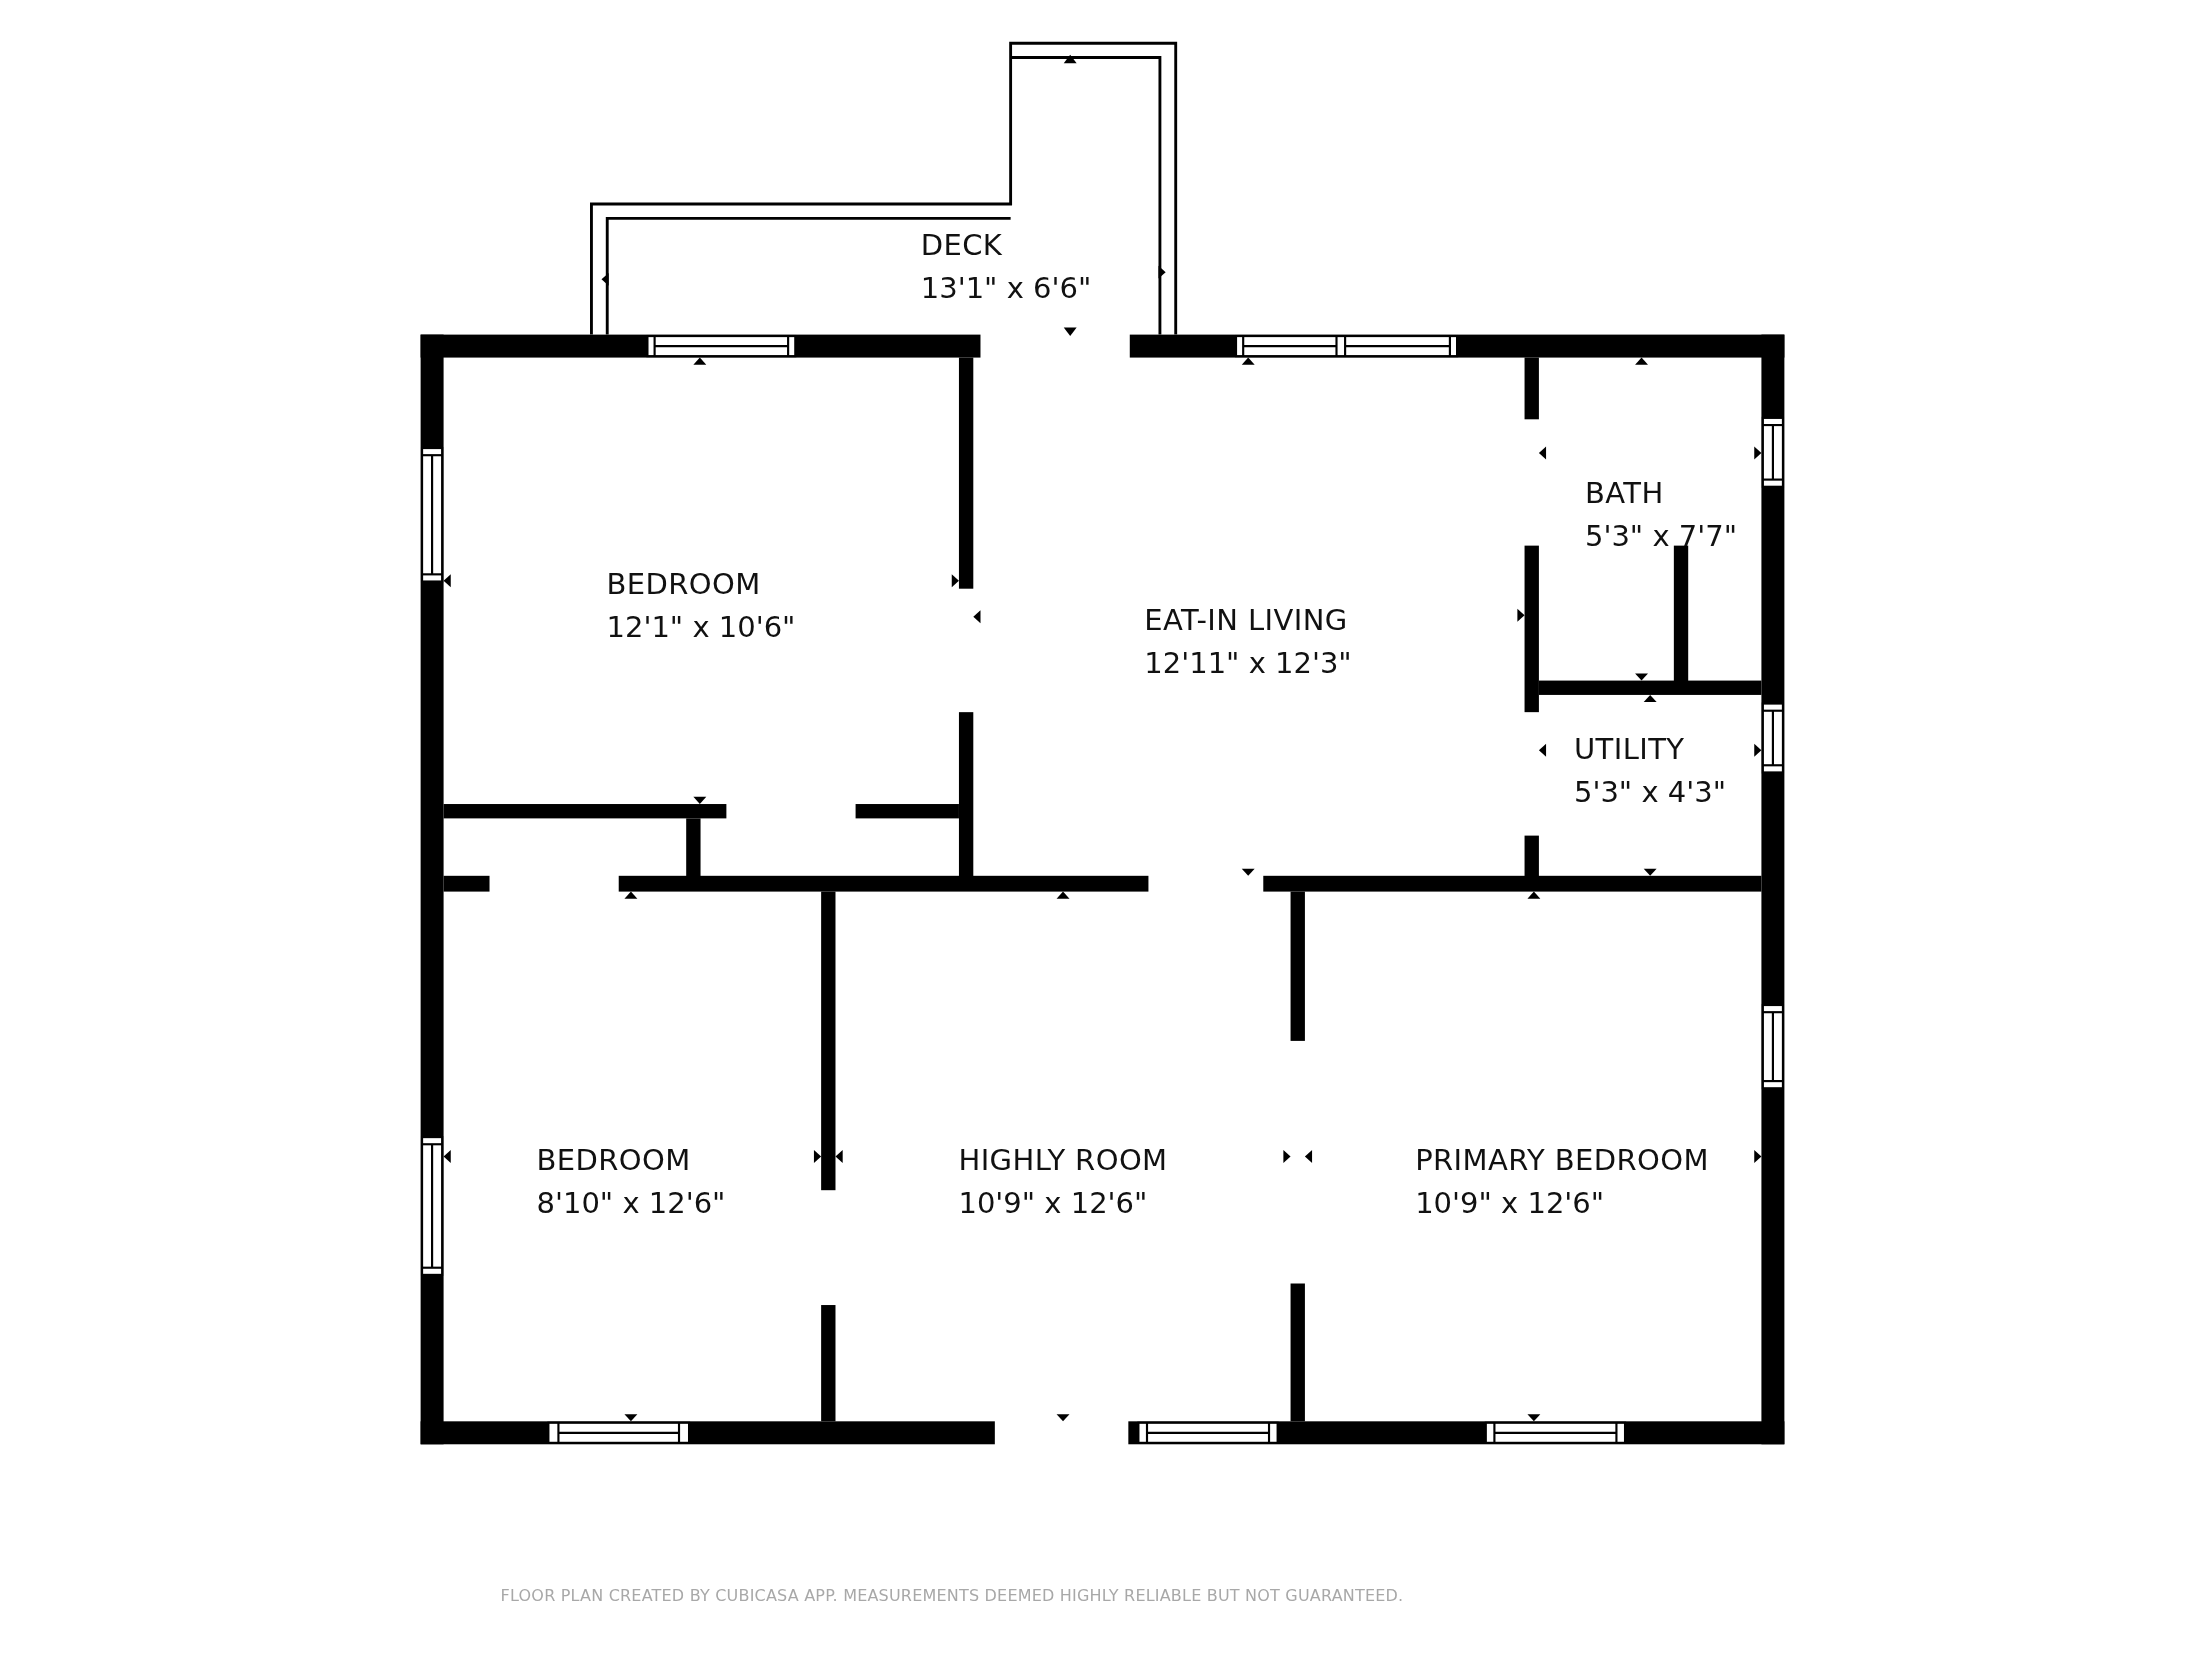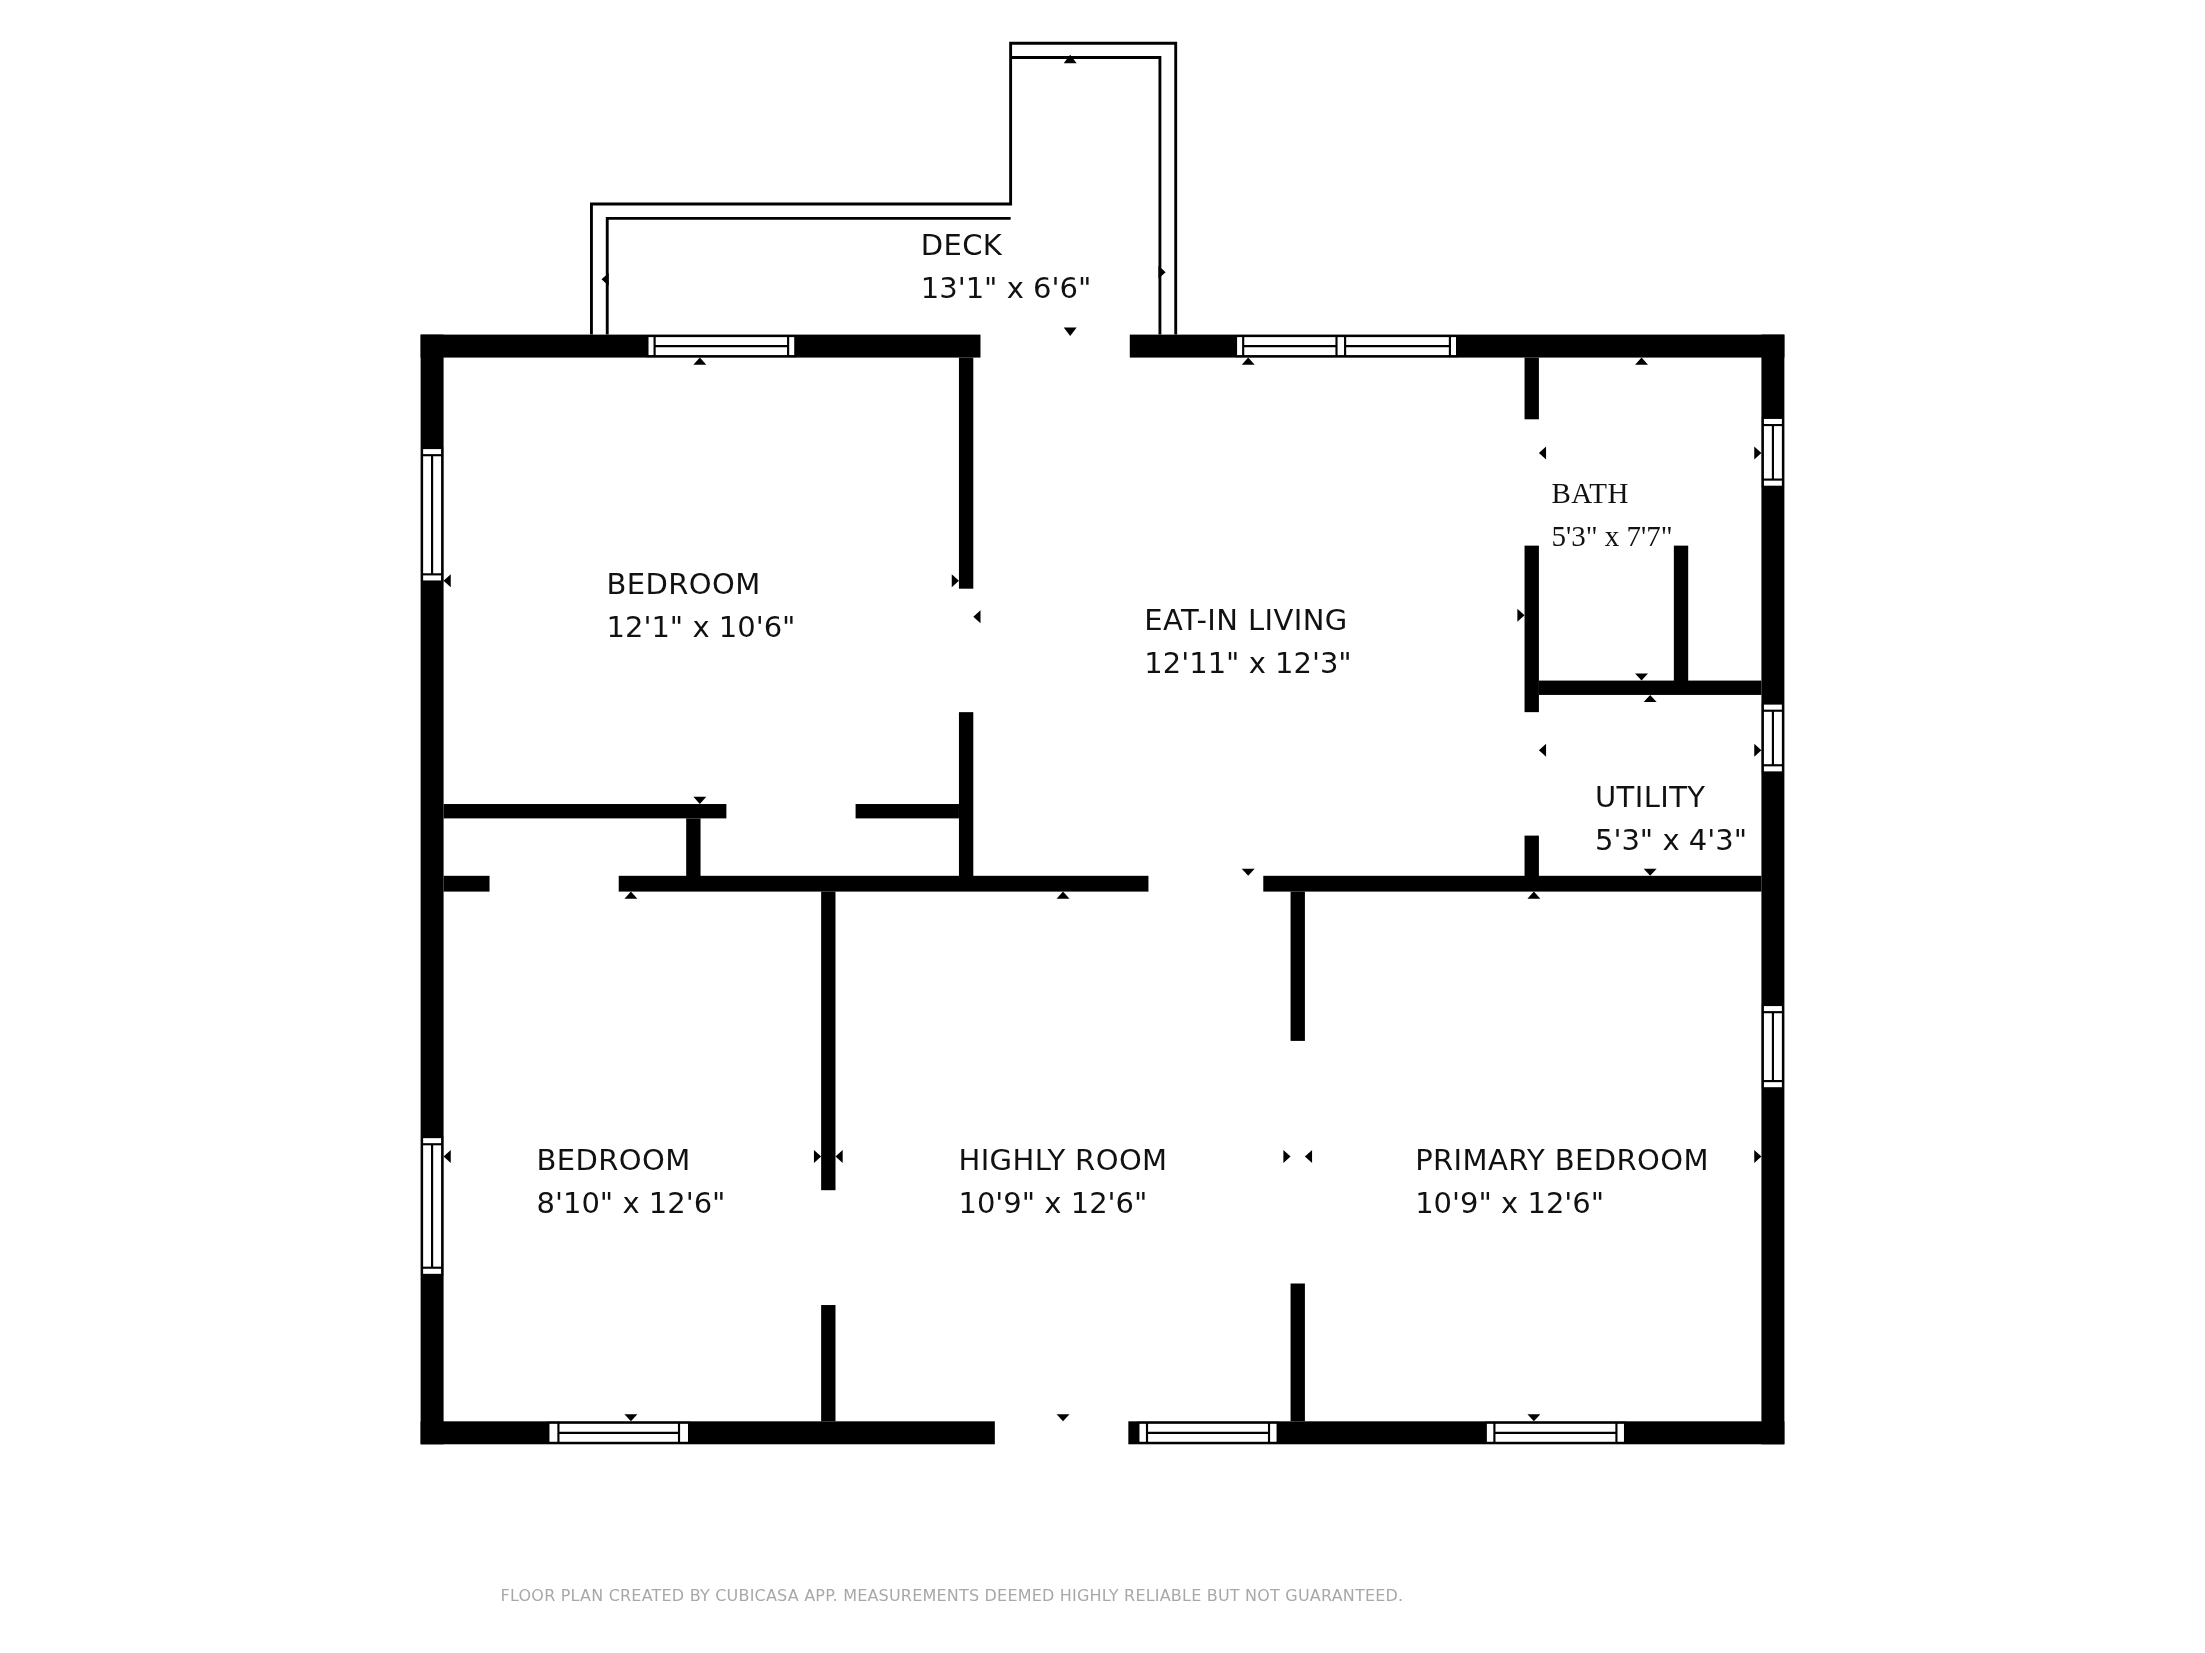--- a/index.html
+++ b/index.html
@@ -173,25 +173,25 @@
   <span class="dims">13'1" x 6'6"</span>
 </div>
 <div class="room-label" style="left:701px; top:563px;">
   <span class="name">BEDROOM</span>
   <span class="dims">12'1" x 10'6"</span>
 </div>
 <div class="room-label" style="left:1248px; top:599px;">
   <span class="name">EAT-IN LIVING</span>
   <span class="dims">12'11" x 12'3"</span>
 </div>
-<div class="room-label" style="left:1612px; top:472px;font-family:Liberation Serif, serif;">
+<div class="room-label" style="left:1661px; top:472px;">
   <span class="name">BATH</span>
   <span class="dims">5'3" x 7'7"</span>
 </div>
-<div class="room-label" style="left:1650px; top:776px;margin-left:21px;">
+<div class="room-label" style="left:1650px; top:728px;">
   <span class="name">UTILITY</span>
   <span class="dims">5'3" x 4'3"</span>
 </div>
 <div class="room-label" style="left:631px; top:1139px;">
   <span class="name">BEDROOM</span>
   <span class="dims">8'10" x 12'6"</span>
 </div>
 <div class="room-label" style="left:1063px; top:1139px;">
   <span class="name">HIGHLY ROOM</span>
   <span class="dims">10'9" x 12'6"</span>

